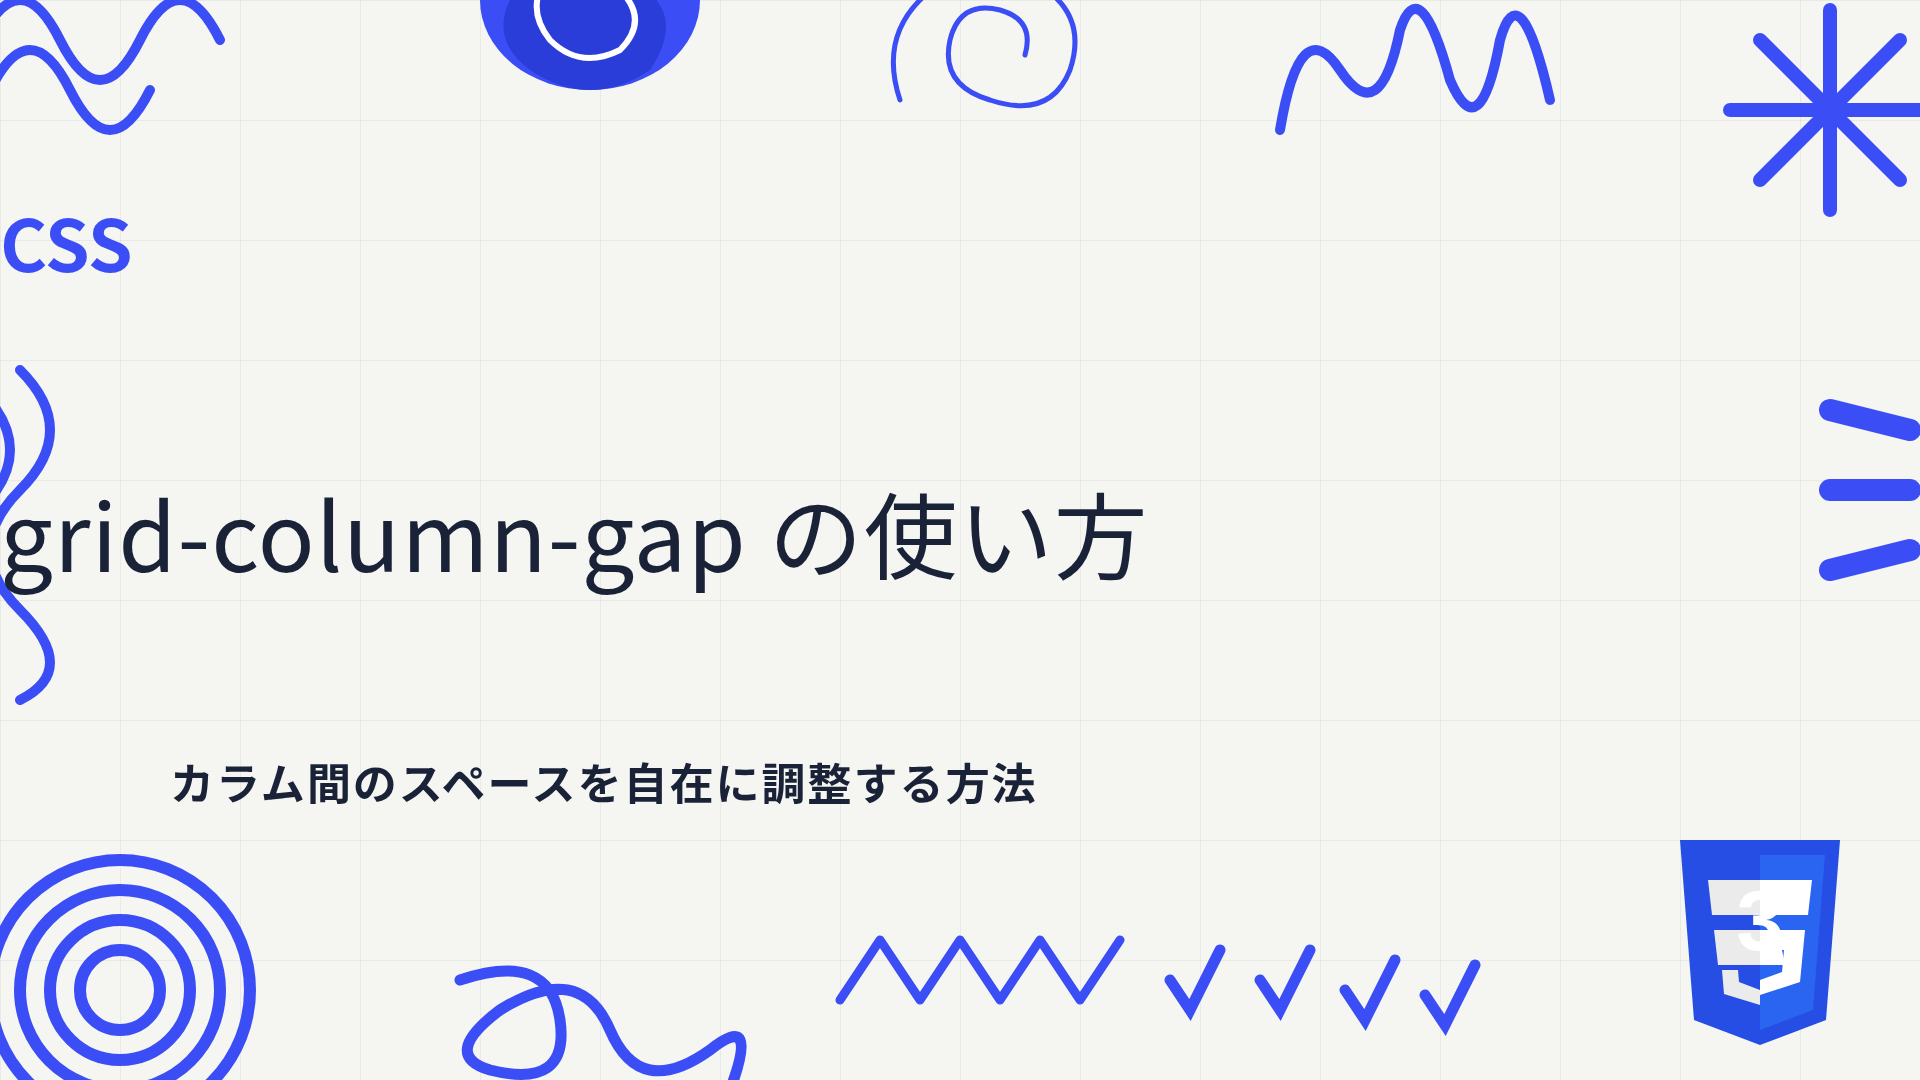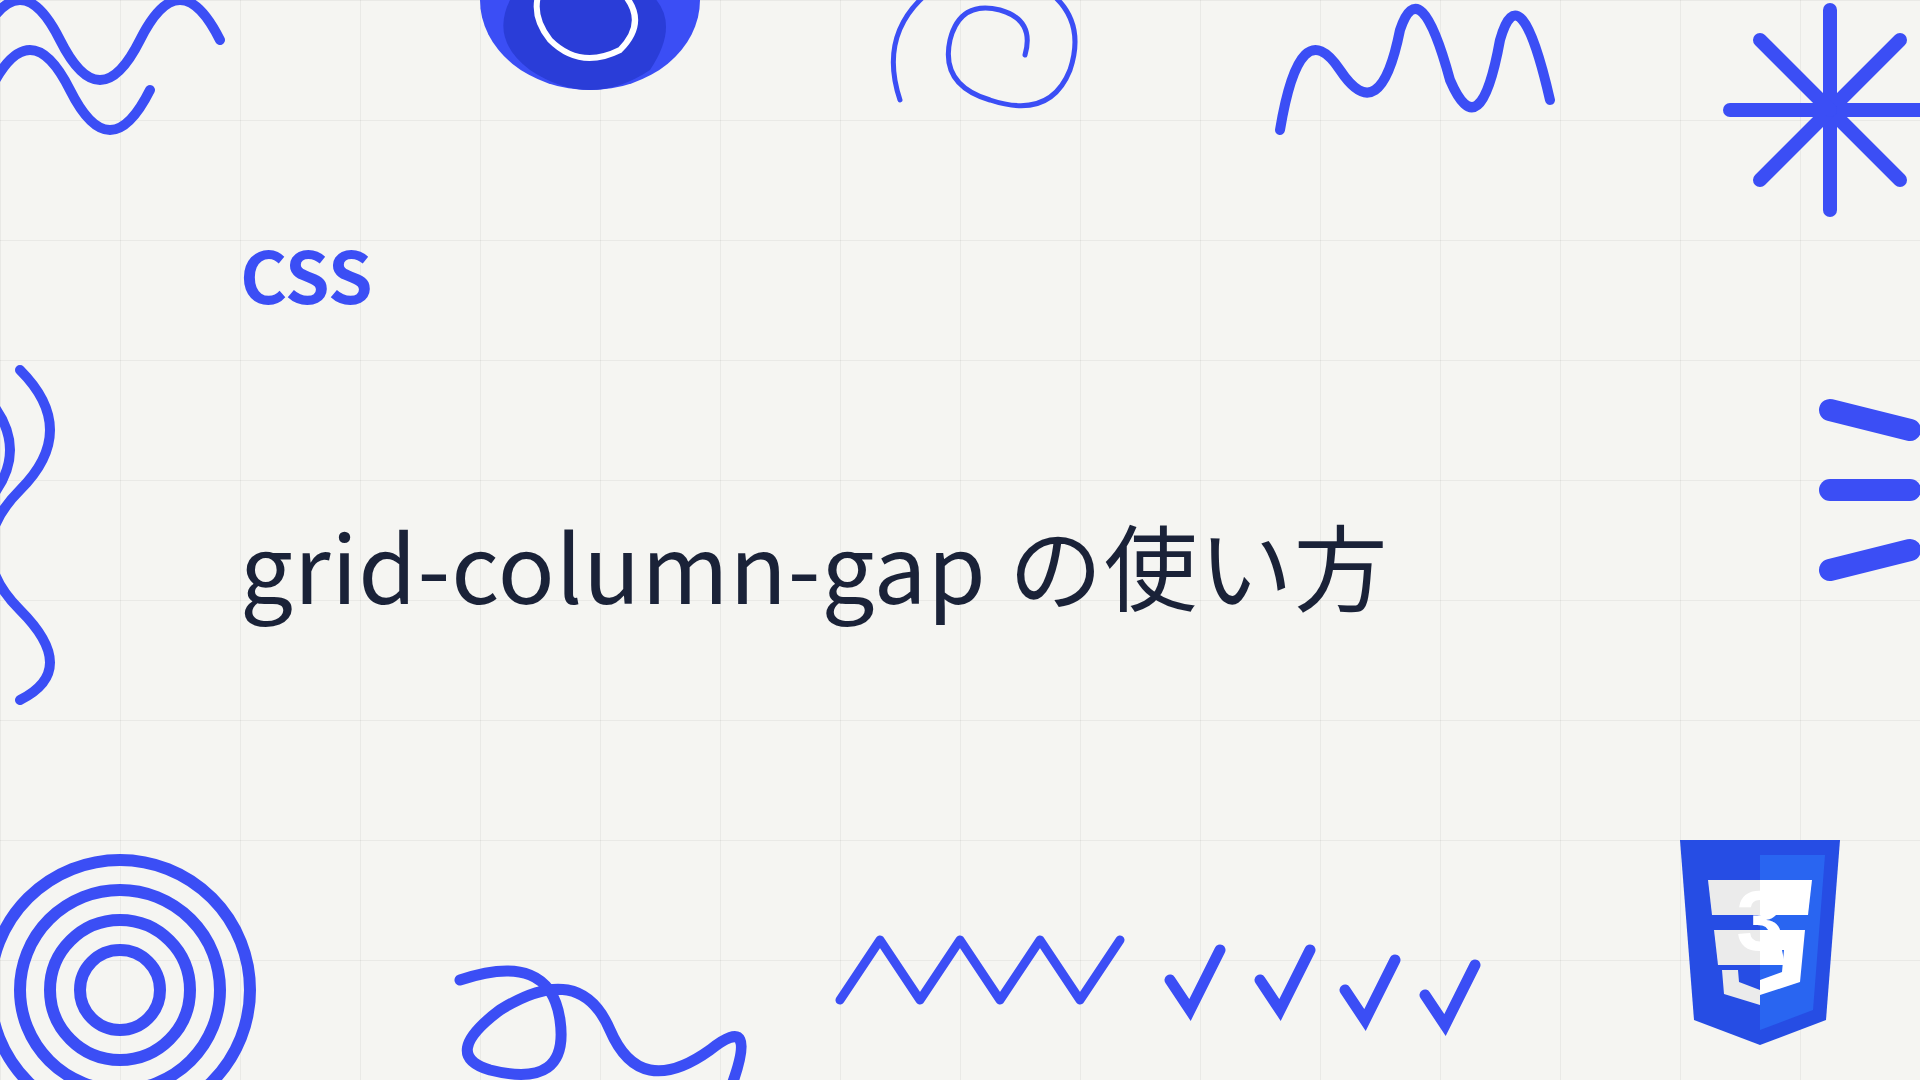--- a/index.html
+++ b/index.html
@@ -23,21 +23,20 @@
         linear-gradient(to bottom, rgba(0,0,0,0.05) 1px, transparent 1px);
       background-size: 120px 120px;
     }
     .content {
       position: relative;
       width: 100%;
       height: 100%;
       display: flex;
       flex-direction: column;
       justify-content: center;
-      padding-left: 240px;
       padding-right: 120px;
     }
     .category {
       font-size: 72px;
       font-weight: 700;
       color: #3b4ef5;
       margin-bottom: 170px;
       margin-top: -80px;
     }
     .title {
@@ -173,20 +172,21 @@
       <path d="M110,50 L130,80 L160,20"></path>
       <path d="M195,60 L215,90 L245,30"></path>
       <path d="M275,65 L295,95 L325,35"></path>
     </g>
   </svg>
 </div>
 
 <div class="content">
   <div class="category">CSS</div>
   <div class="title">grid-column-gap の使い方</div>
+  <div class="subtitle">カラム間のスペースを自在に調整する方法</div>
 </div>
 
 <div class="css3-badge">
   <svg width="200" height="230" viewBox="0 0 200 230">
     <polygon points="20,10 180,10 166,190 100,215 34,190" fill="#264de4"></polygon>
     <polygon points="100,25 165,25 153,180 100,200" fill="#2965f1"></polygon>
     <polygon points="100,50 48,50 52,85 100,85" fill="#ebebeb"></polygon>
     <polygon points="100,100 54,100 58,135 100,135" fill="#ebebeb"></polygon>
     <polygon points="100,160 100,175 64,164 62,140 78,140 79,152" fill="#ebebeb"></polygon>
     <g fill="#ffffff">

